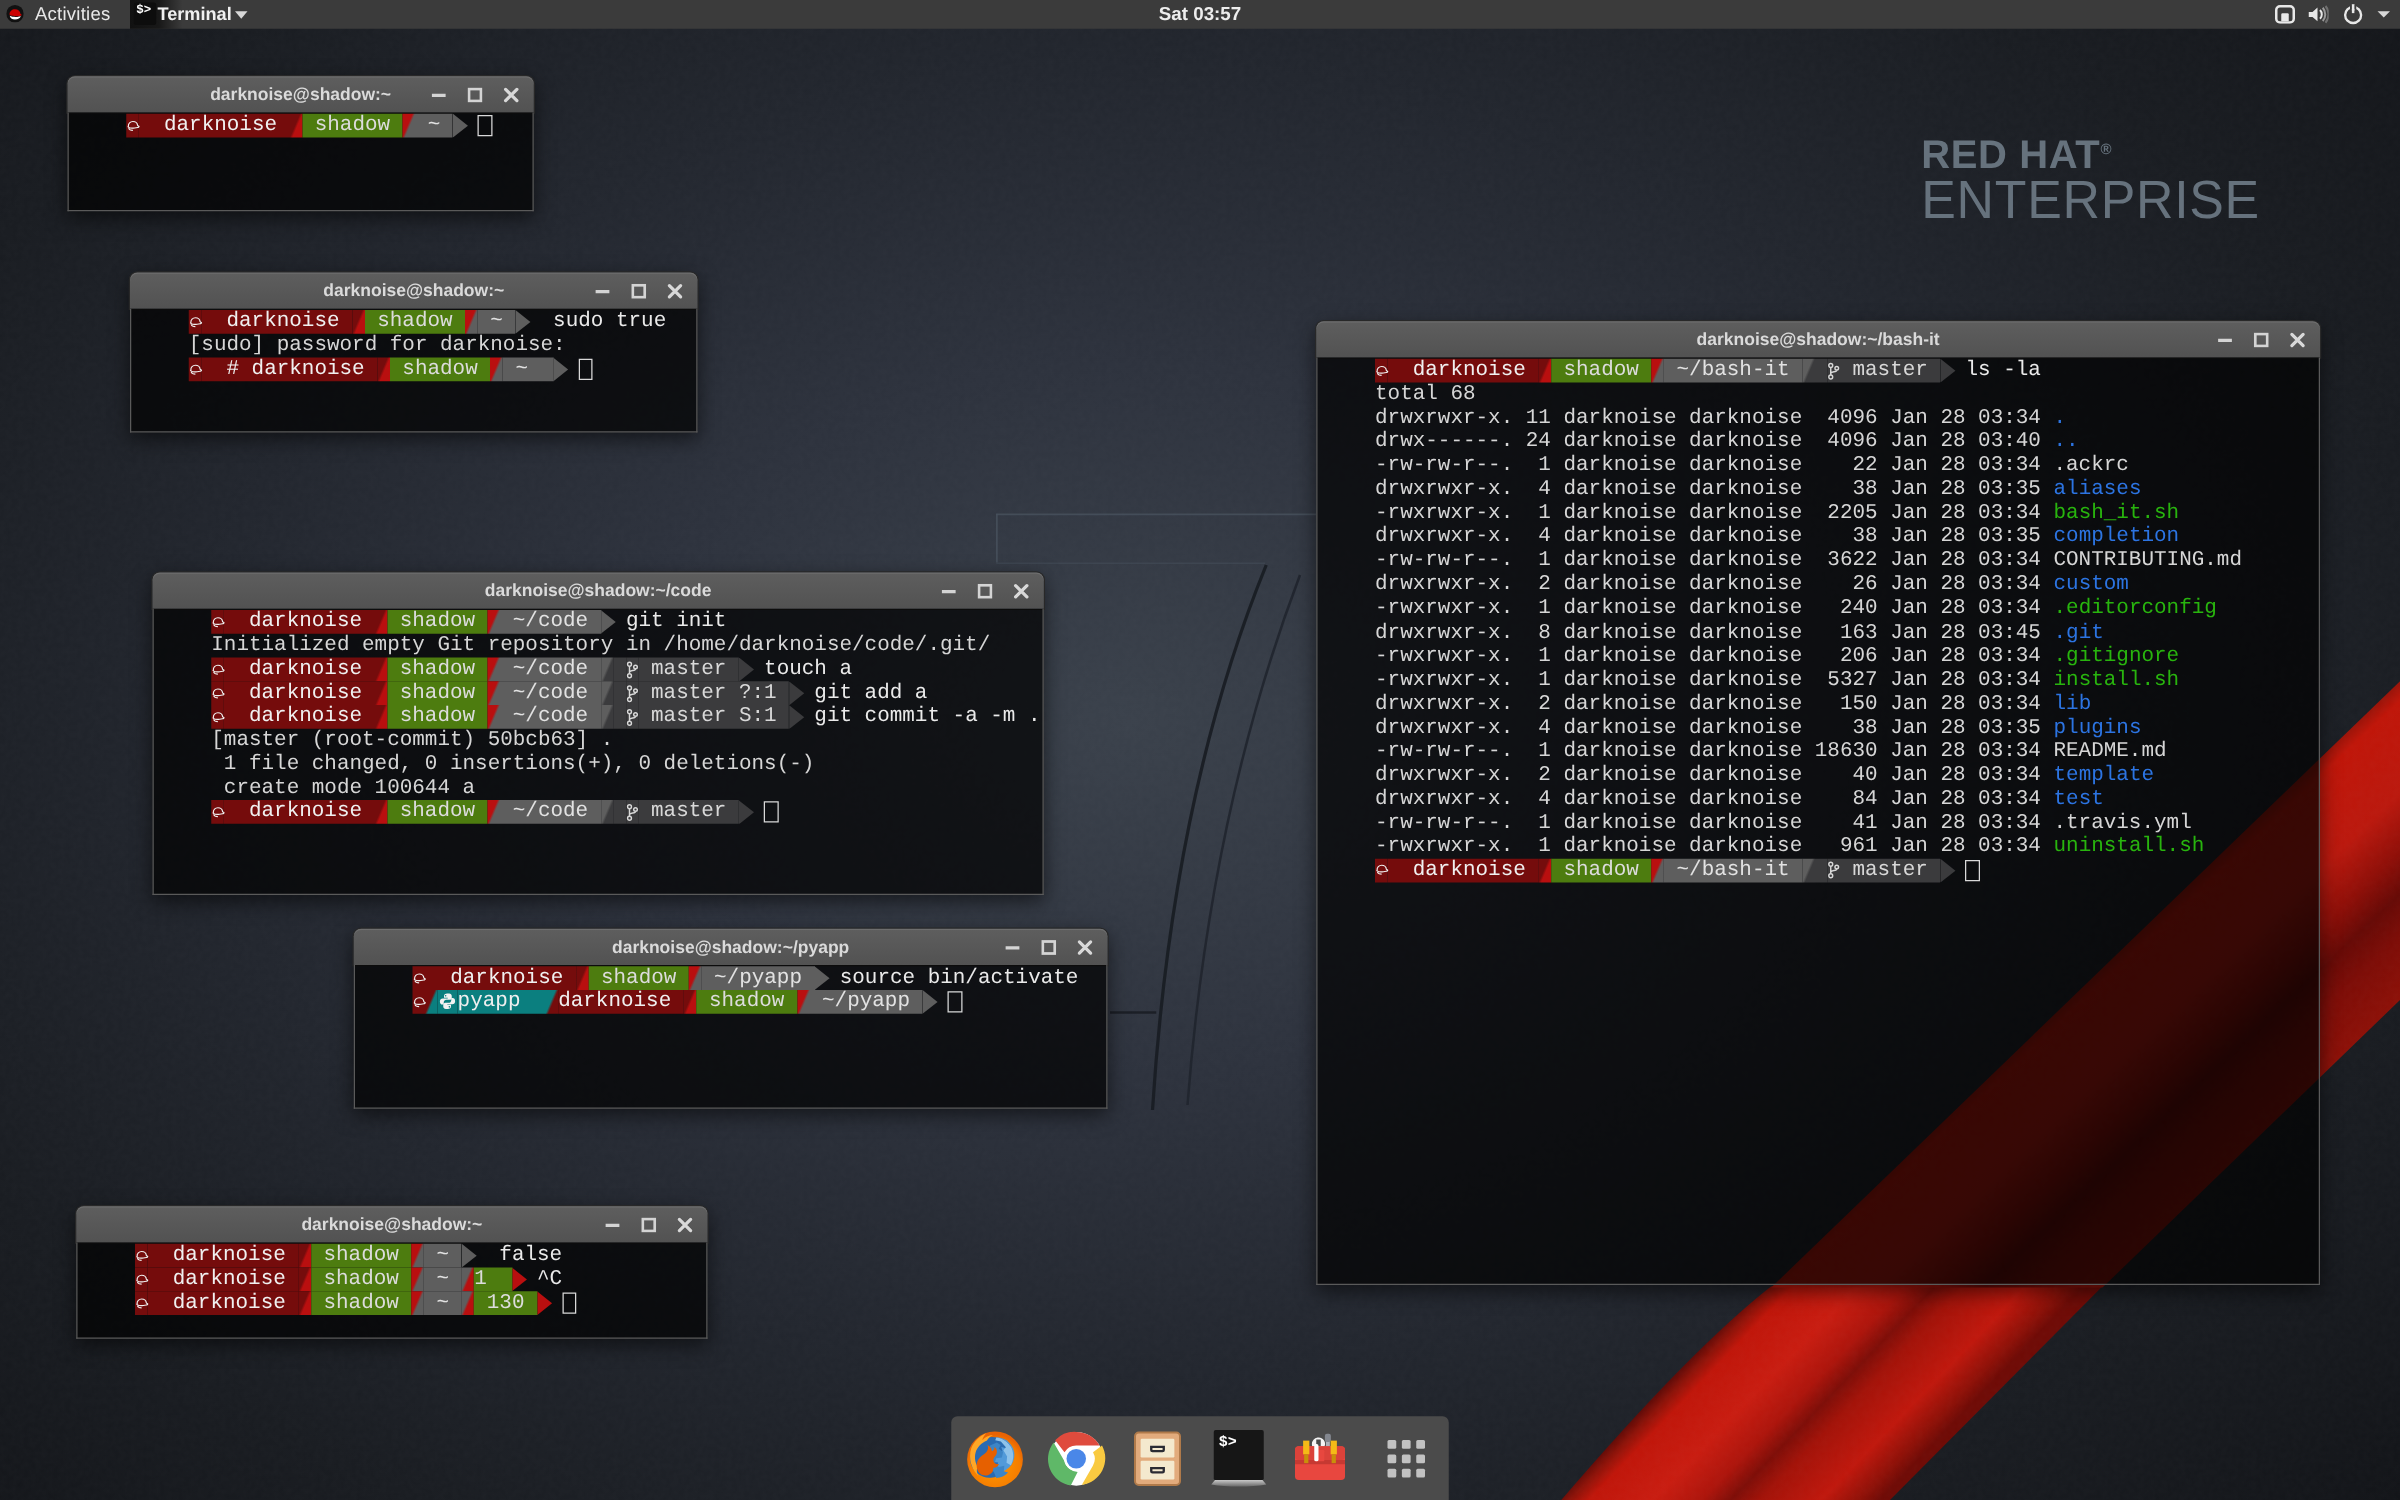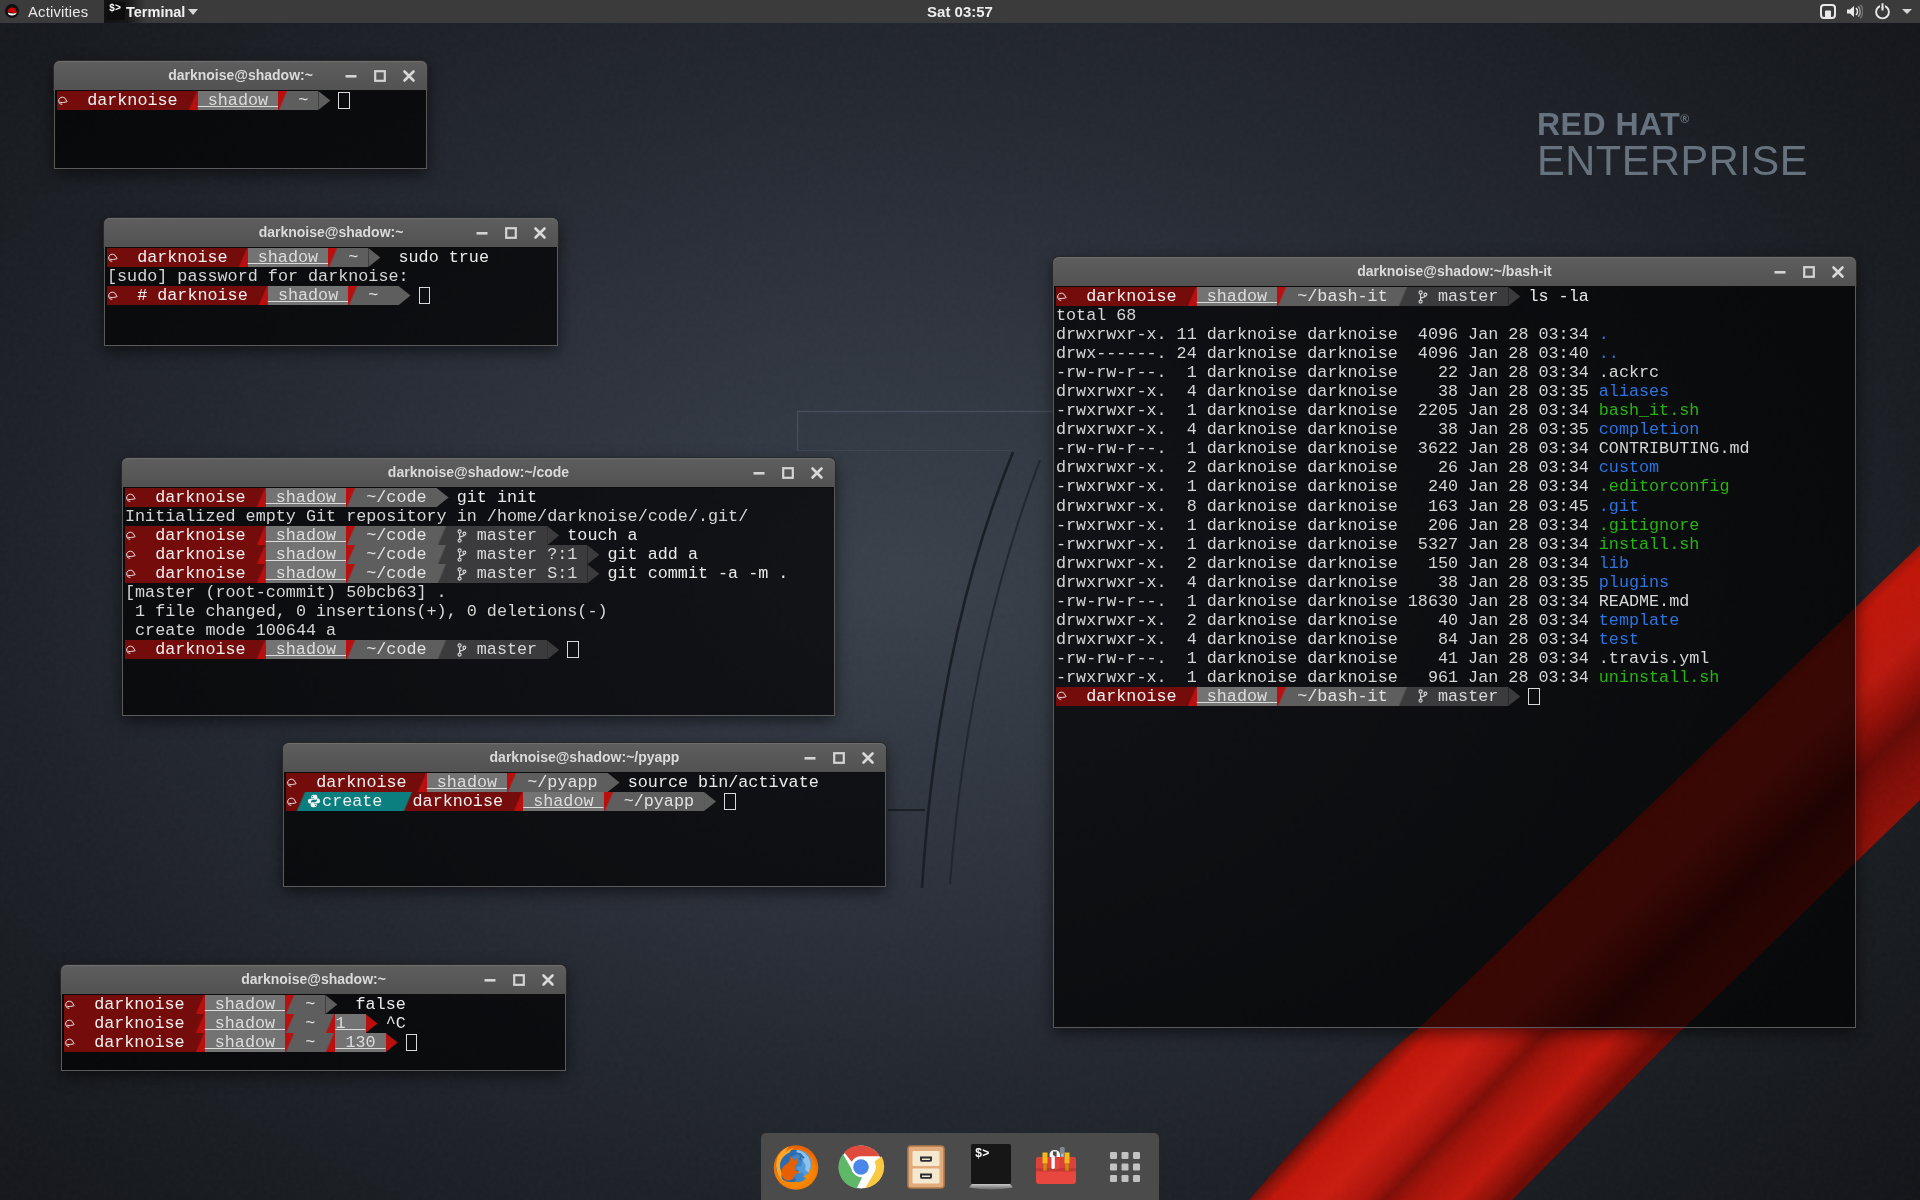--- a/index.html
+++ b/index.html
@@ -19,24 +19,24 @@
 
 .win{position:absolute;border-radius:7px 7px 0 0;box-shadow:0 5px 16px rgba(0,0,0,.55);z-index:10;}
 .tb{position:absolute;left:0;top:0;right:0;height:29px;background:linear-gradient(#5e5e5e,#525252);border-radius:6px 6px 0 0;box-shadow:inset 0 1px 0 #6e6e6e, 0 0 0 1px #282828;}
 .tb .t{display:block;text-align:center;line-height:28px;color:#dadada;font-weight:bold;font-size:14px;}
 .wb{position:absolute;right:0;top:0;height:29px;}
 .wb i{position:absolute;top:0;height:29px;width:28px;}
 .bmin{right:62px;} .bmax{right:33px;} .bcls{right:4px;}
 .wb i svg{position:absolute;left:50%;top:50%;transform:translate(-50%,-50%);}
 .ct{position:absolute;left:0;top:29px;right:0;bottom:0;background:rgba(1,1,2,.71);border:1px solid #5a5a5a;border-top:none;box-sizing:border-box;padding:1px 0 0 2px;overflow:hidden;}
 .ct, .ct *{font-family:"Liberation Mono", monospace;font-size:16.75px;line-height:19.05px;}
-.r{display:flex;height:19.05px;white-space:pre;align-items:stretch;}
+.r{display:flex;height:19.05px;white-space:pre;align-items:stretch;margin-left:44px;}
 .r span{display:block;}
 .g1{background:#750c0c;color:#f0f0f0;}
-.g2{background:#737373;color:#dcdcdc;text-decoration:underline;}
+.g2{background:#4d7c0f;color:#dcdcdc;}
 .g3{background:#5e5e5e;color:#e2e2e2;}
 .g4{background:#3b3b3d;color:#d8d8d8;}
 .g5{background:#0b7f7f;color:#efefef;}
 i.sp{display:block;width:10.05px;height:19.05px;}
 .sAB{background:linear-gradient(113deg,#750c0c 44%,#b90f0f 56%);}
 .sBC{background:linear-gradient(113deg,#b90f0f 44%,#5e5e5e 56%);}
 .sCD{background:linear-gradient(113deg,#5e5e5e 44%,#3b3b3d 56%);}
 .sCB{background:linear-gradient(113deg,#5e5e5e 44%,#b90f0f 56%);}
 .sAT{background:linear-gradient(113deg,#750c0c 44%,#0b7f7f 56%);}
 .sTA{background:linear-gradient(113deg,#0b7f7f 44%,#750c0c 56%);}
@@ -278,21 +278,21 @@
             <path d="M1.9,7.5 C2.3,8.6 3.7,9.3 5.3,9.3" fill="none" stroke="#f0f0f0" stroke-width="0.95"></path>
           </svg></span><span class="g1">  darknoise </span><i class="sp sAB"></i><span class="g2"> shadow </span><i class="sp sBC"></i><span class="g3"> ~/pyapp </span><i class="ar aC"></i><span class="w">source bin/activate</span></div>
   <div class="r"><span class="hat"><svg width="11" height="12" viewBox="0 0 11 12" style="left:0;top:3.5px;">
             <path d="M1.7,6.0 C1.5,3.9 3.2,2.2 5.3,2.2 C7.4,2.2 8.9,3.6 9.1,5.4 L10.2,6.1 C10.4,6.4 9.7,6.9 9.1,7.0 L6.7,7.4 C4.7,7.7 2.6,7.4 1.7,6.7 C1.3,6.4 1.4,6.2 1.7,6.0 Z" fill="none" stroke="#f0f0f0" stroke-width="0.95"></path>
             <path d="M1.9,7.5 C2.3,8.6 3.7,9.3 5.3,9.3" fill="none" stroke="#f0f0f0" stroke-width="0.95"></path>
           </svg></span><i class="sp sAT"></i><span class="py"><svg width="14" height="14" viewBox="0 0 14 14">
             <g fill="#f2f2f2">
               <path d="M6.9,0.8 c-1.9,0 -2.7,0.9 -2.7,2 v1.4 h3 v0.5 H3.1 c-1.2,0 -2.2,0.8 -2.2,2.4 c0,1.6 0.8,2.5 2,2.5 h1.1 V7.9 c0,-1.2 1,-2.1 2.1,-2.1 h2.7 c0.9,0 1.6,-0.8 1.6,-1.7 V2.8 c0,-1.1 -0.9,-2 -2,-2 z m-1.4,1.1 a0.65,0.65 0 1 1 0,1.3 a0.65,0.65 0 0 1 0,-1.3"></path>
               <path d="M7.1,13.2 c1.9,0 2.7,-0.9 2.7,-2 V9.8 h-3 V9.3 h4.1 c1.2,0 2.2,-0.8 2.2,-2.4 c0,-1.6 -0.8,-2.5 -2,-2.5 H10 v1.7 c0,1.2 -1,2.1 -2.1,2.1 H5.2 c-0.9,0 -1.6,0.8 -1.6,1.7 v1.3 c0,1.1 0.9,2 2,2 z m1.4,-1.1 a0.65,0.65 0 1 1 0,-1.3 a0.65,0.65 0 0 1 0,1.3"></path>
             </g>
-          </svg></span><span class="g5">create  </span><i class="sp sTA"></i><span class="g1">darknoise </span><i class="sp sAB"></i><span class="g2"> shadow </span><i class="sp sBC"></i><span class="g3"> ~/pyapp </span><i class="ar aC"></i><span class="cu"></span></div>
+          </svg></span><span class="g5">pyapp  </span><i class="sp sTA"></i><span class="g1">darknoise </span><i class="sp sAB"></i><span class="g2"> shadow </span><i class="sp sBC"></i><span class="g3"> ~/pyapp </span><i class="ar aC"></i><span class="cu"></span></div>
  </div>
 </div>
 
 <div class="win" style="left:61px;top:965px;width:505px;height:106px;">
  <div class="tb">
       <span class="t">darknoise@shadow:~</span>
   <span class="wb">
         <i class="bmin">
           <svg width="12" height="12" viewBox="0 0 12 12">
             <rect x="0.5" y="5" width="11" height="2.6" fill="#d4d4d4"></rect>

